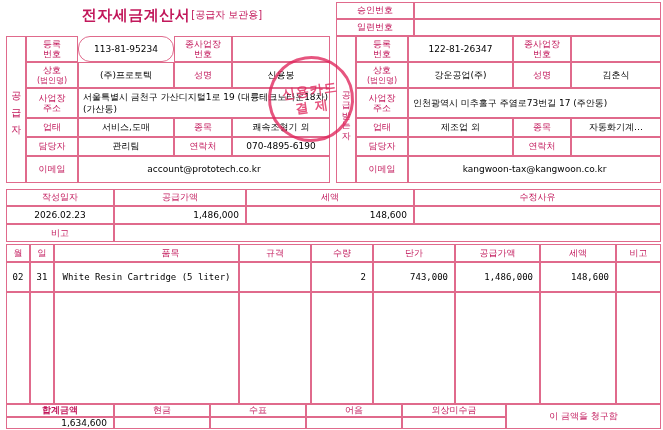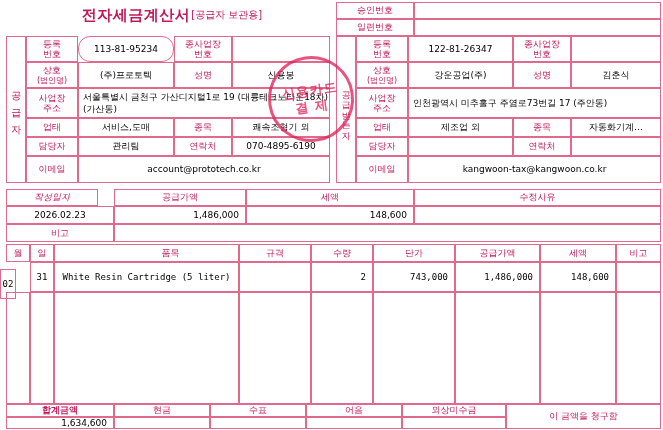--- a/index.html
+++ b/index.html
@@ -189,21 +189,21 @@
   <div class="bx val" style="left:571px; top:137px; width:90px; height:19px;"></div>
 
   <div class="bx lbl" style="left:356px; top:156px; width:52px; height:27px;">이메일</div>
   <div class="bx val" style="left:408px; top:156px; width:253px; height:27px;">kangwoon-tax@kangwoon.co.kr</div>
 
   <div class="stamp">
     <span class="s-line s-big">신용카드</span>
     <span class="s-line s-big">결 제</span>
   </div>
 
-  <div class="bx lbl" style="left:6px; top:189px; width:92px; height:17px;font-style:italic;">작성일자</div>
+  <div class="bx lbl" style="left:6px; top:189px; width:108px; height:17px;">작성일자</div>
   <div class="bx lbl" style="left:114px; top:189px; width:132px; height:17px;">공급가액</div>
   <div class="bx lbl" style="left:246px; top:189px; width:168px; height:17px;">세액</div>
   <div class="bx lbl" style="left:414px; top:189px; width:247px; height:17px;">수정사유</div>
 
   <div class="bx val" style="left:6px; top:206px; width:108px; height:18px;">2026.02.23</div>
   <div class="bx right val" style="left:114px; top:206px; width:132px; height:18px;">1,486,000</div>
   <div class="bx right val" style="left:246px; top:206px; width:168px; height:18px;">148,600</div>
   <div class="bx val" style="left:414px; top:206px; width:247px; height:18px;"></div>
 
   <div class="bx lbl" style="left:6px; top:224px; width:108px; height:18px;">비고</div>
@@ -212,21 +212,21 @@
   <div class="bx lbl" style="left:6px; top:244px; width:24px; height:18px;">월</div>
   <div class="bx lbl" style="left:30px; top:244px; width:24px; height:18px;">일</div>
   <div class="bx lbl" style="left:54px; top:244px; width:185px; height:18px;padding-left:48px;">품목</div>
   <div class="bx lbl" style="left:239px; top:244px; width:72px; height:18px;">규격</div>
   <div class="bx lbl" style="left:311px; top:244px; width:62px; height:18px;">수량</div>
   <div class="bx lbl" style="left:373px; top:244px; width:82px; height:18px;">단가</div>
   <div class="bx lbl" style="left:455px; top:244px; width:85px; height:18px;">공급가액</div>
   <div class="bx lbl" style="left:540px; top:244px; width:76px; height:18px;">세액</div>
   <div class="bx lbl" style="left:616px; top:244px; width:45px; height:18px;">비고</div>
 
-  <div class="bx val mono" style="left:0; top:262px; width:16px; height:30px;margin-top:7px;">02</div>
+  <div class="bx val mono" style="left:6px; top:262px; width:24px; height:30px;">02</div>
   <div class="bx val mono" style="left:30px; top:262px; width:24px; height:30px;">31</div>
   <div class="bx val mono" style="left:54px; top:262px; width:185px; height:30px; line-height:1.35; padding:0 6px;">White Resin Cartridge (5 liter)</div>
   <div class="bx val" style="left:239px; top:262px; width:72px; height:30px;"></div>
   <div class="bx right val mono" style="left:311px; top:262px; width:62px; height:30px;">2</div>
   <div class="bx right val mono" style="left:373px; top:262px; width:82px; height:30px;">743,000</div>
   <div class="bx right val mono" style="left:455px; top:262px; width:85px; height:30px;">1,486,000</div>
   <div class="bx right val mono" style="left:540px; top:262px; width:76px; height:30px;">148,600</div>
   <div class="bx val" style="left:616px; top:262px; width:45px; height:30px;"></div>
 
   <div class="bx" style="left:6px; top:292px; width:24px; height:112px;"></div>

